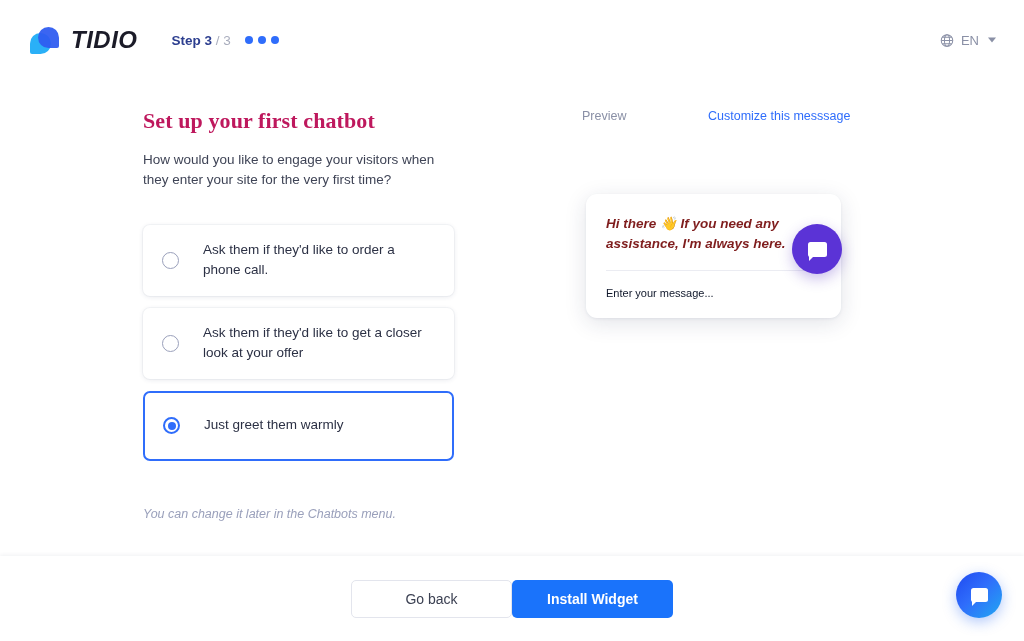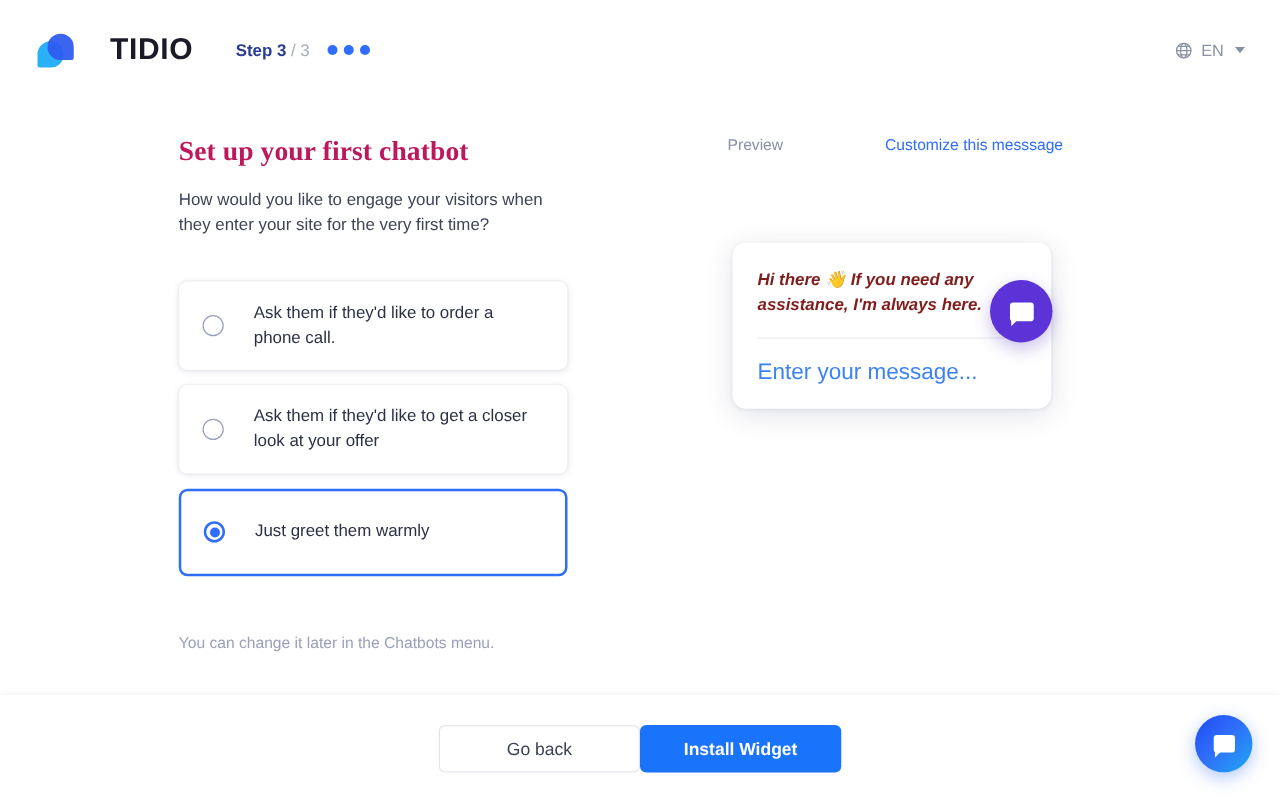--- a/index.html
+++ b/index.html
@@ -23,21 +23,22 @@
     height: 80px;
     display: flex;
     align-items: center;
     padding: 0 24px 0 30px;
     position: relative;
   }
 
   .brand {
     display: flex;
     align-items: center;
-    gap: 28px;
+    gap: 11px;
+    font-style: italic;
   }
 
   .logo-mark {
     position: relative;
     width: 30px;
     height: 30px;
     flex: 0 0 30px;
   }
   .logo-drop-light {
     position: absolute;
@@ -191,20 +192,21 @@
     font-size: 13.5px;
     line-height: 1.52;
     color: #2b3044;
     max-width: 232px;
   }
 
   .hint-text {
     margin-top: 46px;
     font-size: 12.5px;
     color: #9aa0bb;
+    font-style: italic;
   }
 
   
   .right-col {
     position: absolute;
     left: 560px;
     top: 26px;
     width: 330px;
   }
 
@@ -245,22 +247,22 @@
     font-weight: 600;
     font-style: italic;
   }
   .chat-divider {
     height: 1px;
     background: #ebecf2;
     margin: 17px 0 0 0;
   }
   .chat-input {
     margin-top: 16px;
-    font-size: 18px;
-    color: #3b82f6;
+    font-size: 11px;
+    color: #0f172a;
   }
 
   .widget-bubble {
     position: absolute;
     left: 232px;
     top: 118px;
     width: 50px;
     height: 50px;
     border-radius: 50%;
     background: #5b33d6;

